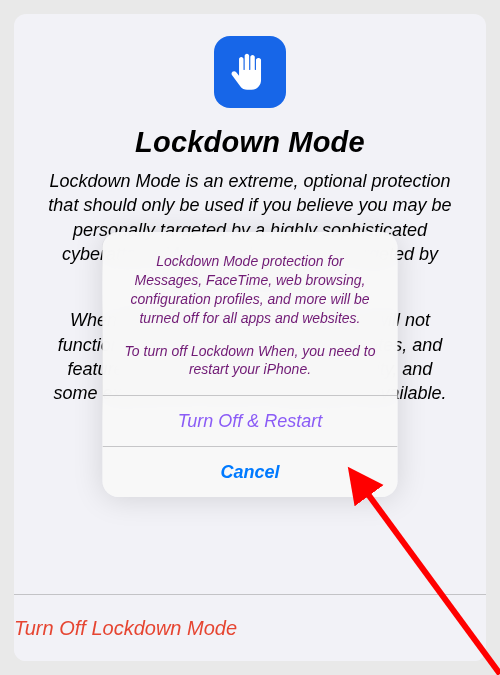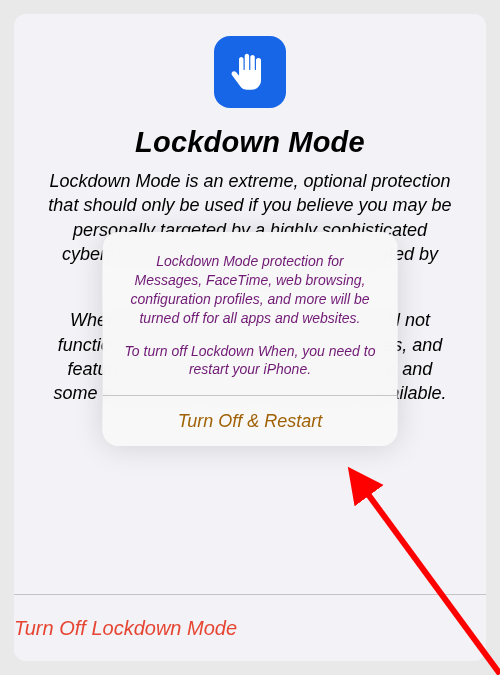--- a/index.html
+++ b/index.html
@@ -63,21 +63,21 @@
   .alert-top{padding:20px 18px 16px 18px;text-align:center;}
   .alert-title{font-size:18px;font-weight:700;color:#000;margin-bottom:4px;}
   .alert-msg{font-size:14px;color:#701a75;line-height:1.35;}
   .alert-msg p{margin:0 0 14px 0;}
   .alert-msg p:last-child{margin-bottom:0;}
   .alert-btn{
     border-top:1px solid #c6c6c8;
     height:50px;display:flex;align-items:center;justify-content:center;
     font-size:18px;
   }
-  .btn-destructive{color:#a16207;font-weight:400;}
+  .btn-destructive{color:#8b5cf6;font-weight:400;}
   .btn-cancel{color:#007aff;font-weight:600;}
 
   
   .arrow{
     position:absolute;pointer-events:none;
   }
   .arrow svg{overflow:visible;}
 </style>
 </head>
 <body>
@@ -103,20 +103,21 @@
 
   <div class="overlay">
     <div class="alert">
       <div class="alert-top">
         <div class="alert-msg">
           <p>Lockdown Mode protection for Messages, FaceTime, web browsing, configuration profiles, and more will be turned off for all apps and websites.</p>
           <p>To turn off Lockdown When, you need to restart your iPhone.</p>
         </div>
       </div>
       <div class="alert-btn btn-destructive">Turn Off &amp; Restart</div>
+      <div class="alert-btn btn-cancel">Cancel</div>
     </div>
   </div>
 
   <div class="arrow" style="left:352px;top:476px;">
     <svg width="160" height="210">
       <defs>
         <marker id="ah" markerWidth="8" markerHeight="8" refX="2" refY="3" orient="auto">
           <path d="M0,0 L6,3 L0,6 Z" fill="#ff0000"></path>
         </marker>
       </defs>

